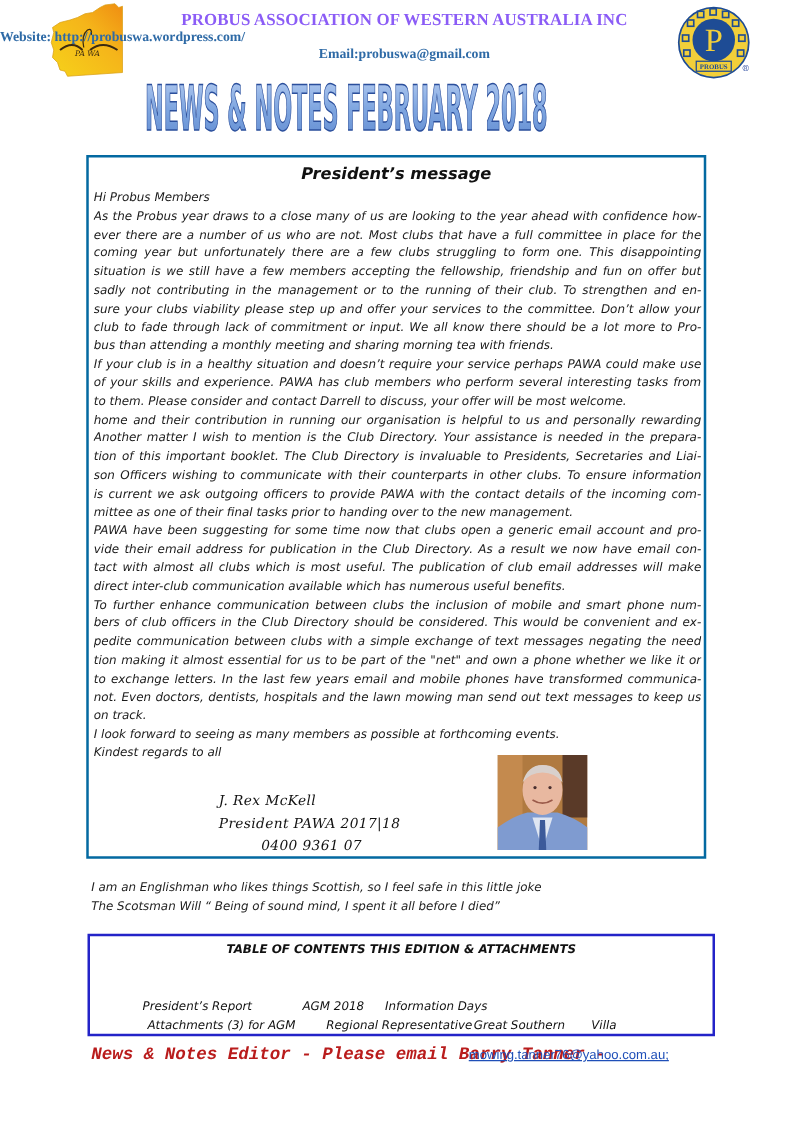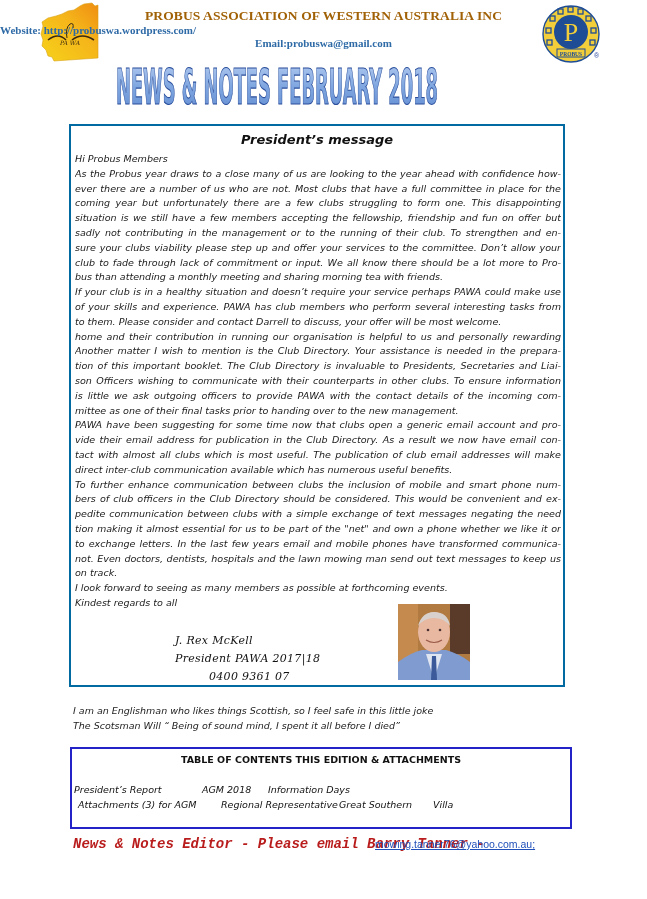--- a/index.html
+++ b/index.html
@@ -2,21 +2,21 @@
 <html><head>
 <meta charset="utf-8">
 <style>
   html, body { margin: 0; padding: 0; background: #ffffff; }
   body { width: 647px; height: 899px; position: relative; overflow: hidden; font-family: "Liberation Sans", sans-serif; color: #111; }
 
   .wa-logo { position: absolute; left: 40px; top: 2px; width: 62px; height: 60px; }
   .probus-logo { position: absolute; left: 540px; top: 4px; width: 66px; height: 60px; }
   .reg-mark { position: absolute; left: 594px; top: 52px; font-size: 7px; color: #2a4aa0; font-family: "Liberation Sans", sans-serif; }
 
-  .org-title { position: absolute; left: 0; width: 647px; top: 8px; text-align: center; font-family: "Liberation Serif", serif; font-weight: bold; font-size: 13.5px; color: #a16207; letter-spacing: 0.1px; }
+  .org-title { position: absolute; left: 0; width: 647px; top: 8px; text-align: center; font-family: "Liberation Serif", serif; font-weight: bold; font-size: 13.5px; color: #8b5cf6; letter-spacing: 0.1px; }
   .org-web { position: absolute; left: 0; width: 647px; top: 24px; font-family: "Liberation Serif", serif; font-weight: bold; font-size: 11px; color: #2e6aa6; }
   .org-email { position: absolute; left: 0; width: 647px; top: 37px; text-align: center; font-family: "Liberation Serif", serif; font-weight: bold; font-size: 11px; color: #2e6aa6; }
 
   .masthead { position: absolute; left: 112px; top: 56px; width: 330px; height: 56px; }
 
   .main-box { position: absolute; left: 69px; top: 124px; width: 496px; height: 563px; border: 2px solid #0369a1; box-sizing: border-box; }
   .pm-title { position: absolute; left: 0; width: 100%; top: 6px; text-align: center; font-family: "DejaVu Sans", sans-serif; font-style: italic; font-weight: bold; font-size: 13px; color: #111; }
   .pm-body { position: absolute; left: 4px; top: 26px; width: 486px; font-family: "DejaVu Sans", sans-serif; font-style: italic; font-size: 9.55px; line-height: 14.8px; color: #1a1a1a; }
   .pm-line { display: block; white-space: nowrap; text-align: justify; text-align-last: justify; height: 14.8px; overflow: hidden; }
   .pm-line.last { text-align-last: left; }
@@ -25,23 +25,23 @@
   .sig div { white-space: nowrap; }
   .sig .s1 { padding-left: 0; }
   .sig .s2 { padding-left: 0; }
   .sig .s3 { padding-left: 34px; }
   .photo { position: absolute; left: 327px; top: 478px; width: 72px; height: 76px; }
 
   .joke { position: absolute; left: 73px; top: 704px; font-family: "DejaVu Sans", sans-serif; font-style: italic; font-size: 9.5px; line-height: 14.5px; color: #222; }
   .joke div { white-space: nowrap; }
 
   .toc-box { position: absolute; left: 70px; top: 747px; width: 502px; height: 82px; border: 2px solid #2323c8; box-sizing: border-box; }
-  .toc-title { position: absolute; left: 0; width: 100%; top: 5px; text-align: center; font-family: "DejaVu Sans", sans-serif; font-weight: bold; font-size: 9.5px; color: #111; }
+  .toc-title { position: absolute; left: 0; width: 100%; top: 5px; text-align: center; font-family: "DejaVu Sans", sans-serif; font-style: italic; font-weight: bold; font-size: 9.5px; color: #111; }
   .toc-row { position: absolute; left: 2px; font-family: "DejaVu Sans", sans-serif; font-style: italic; font-size: 9.5px; color: #111; white-space: nowrap; }
-  .toc-row span { position: absolute; top: 0; white-space: nowrap; }
+  .toc-row span { position: absolute; top: 16px; white-space: nowrap; margin-left: 40px; }
 
   .footer { position: absolute; left: 73px; top: 836px; font-family: Liberation Mono, monospace; font-style: italic; font-weight: bold; font-size: 14px; color: #b91c1c; white-space: nowrap; }
   .footer-link { position: absolute; left: 375px; top: 838px; font-family: "Liberation Sans", sans-serif; font-size: 10.5px; color: #1f4fb8; text-decoration: underline; white-space: nowrap; }
 </style>
 </head>
 <body>
 
 <svg class="wa-logo" viewBox="0 0 62 60">
   <defs>
     <linearGradient id="waGrad" x1="0" y1="1" x2="1" y2="0">
@@ -103,21 +103,21 @@
       <span class="pm-line">sure your clubs viability please step up and offer your services to the committee.  Don’t allow your</span>
       <span class="pm-line">club to fade through lack of commitment or input. We all know there should be a lot more to Pro-</span>
       <span class="pm-line last">bus than attending a monthly meeting and sharing morning tea with friends.</span>
       <span class="pm-line">If your club is in a healthy situation and doesn’t require your service perhaps PAWA could make use</span>
       <span class="pm-line">of your skills and experience.  PAWA has club members who perform several interesting tasks from</span>
       <span class="pm-line last">to them.  Please consider and contact  Darrell to discuss, your offer will be most welcome.</span>
       <span class="pm-line">home and their contribution in  running our organisation is helpful to us and personally rewarding</span>
       <span class="pm-line">Another matter I wish to mention is the Club Directory.   Your assistance is needed in the prepara-</span>
       <span class="pm-line">tion of this important booklet.  The Club Directory is invaluable to Presidents, Secretaries and  Liai-</span>
       <span class="pm-line">son Officers wishing to communicate with their counterparts in other clubs. To ensure information</span>
-      <span class="pm-line">is little we ask outgoing officers to provide PAWA with  the contact details of the incoming com-</span>
+      <span class="pm-line">is current we ask outgoing officers to provide PAWA with  the contact details of the incoming com-</span>
       <span class="pm-line last">mittee as one of their final tasks prior to handing over to the new management.</span>
       <span class="pm-line">PAWA have been suggesting for some time now that clubs open a generic email account and pro-</span>
       <span class="pm-line">vide their  email address for publication in the Club Directory.  As a result we now have email con-</span>
       <span class="pm-line">tact with almost all clubs which is most useful.  The publication of club email addresses will make</span>
       <span class="pm-line last">direct inter-club communication available which has numerous useful benefits.</span>
       <span class="pm-line">To further enhance communication between clubs the inclusion of mobile and smart phone num-</span>
       <span class="pm-line">bers of club officers in the Club Directory should be considered.  This would be convenient and ex-</span>
       <span class="pm-line">pedite communication between clubs with a simple exchange of text messages negating the need</span>
       <span class="pm-line">tion making it almost essential for us to be part of the "net" and own a phone whether we like it or</span>
       <span class="pm-line">to exchange letters.  In the last few years email and mobile phones have transformed communica-</span>

